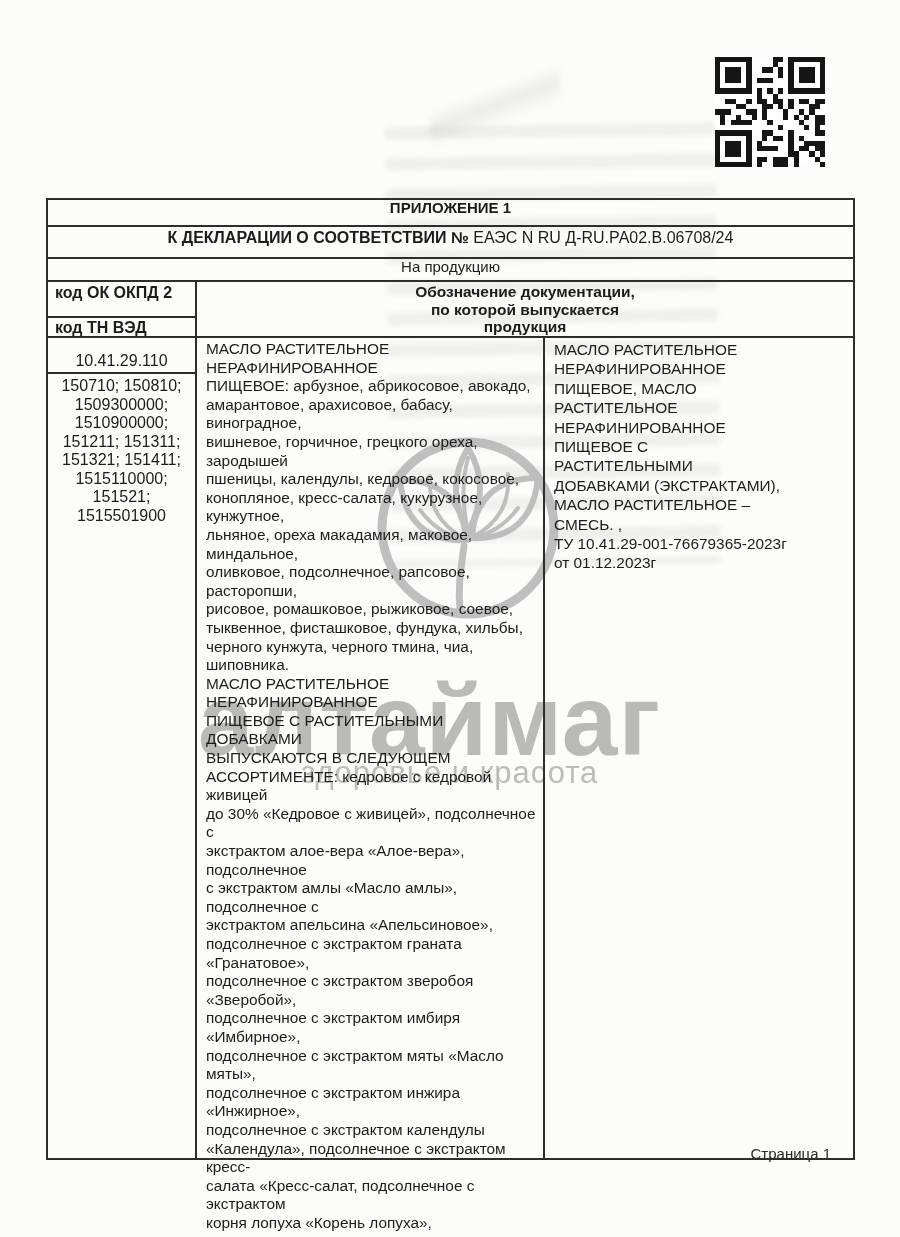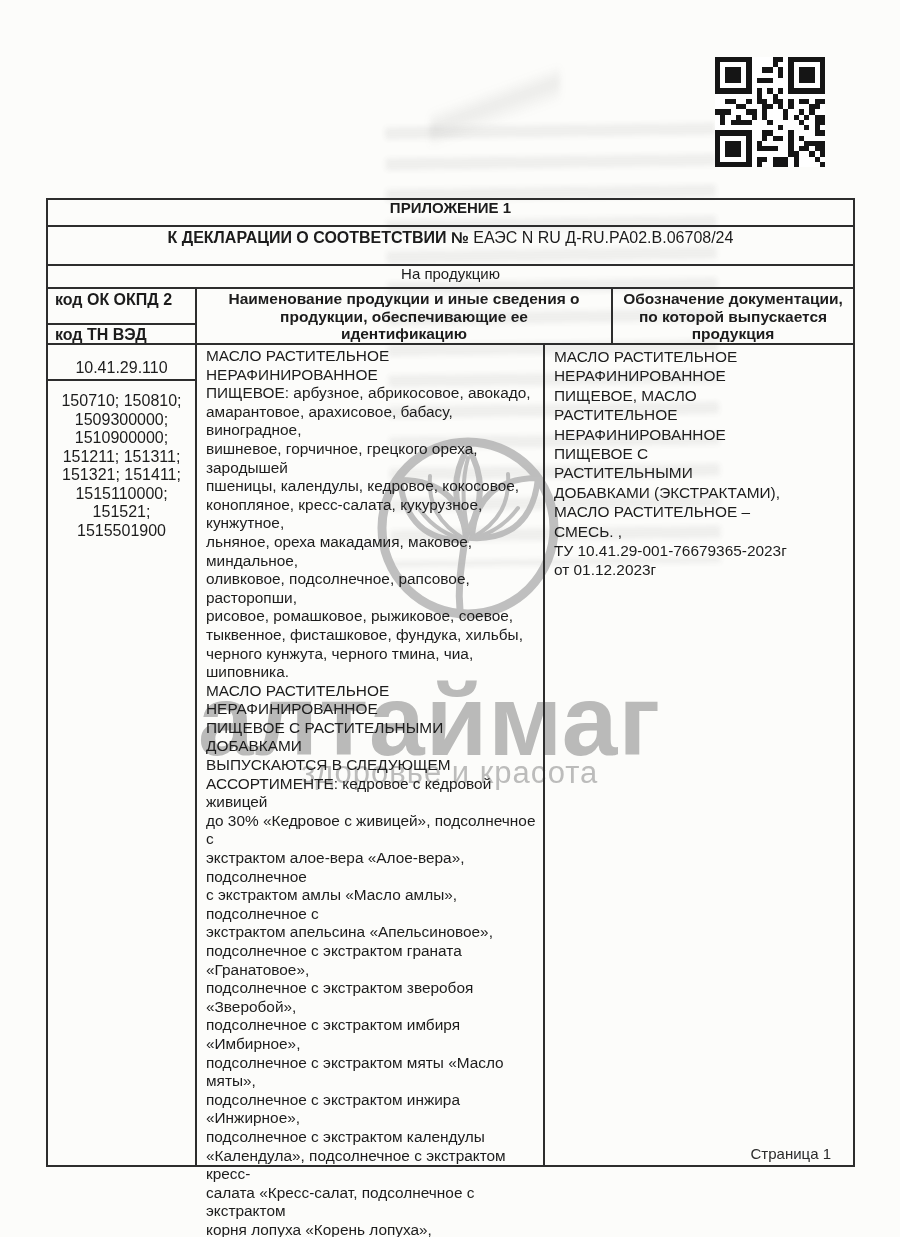--- a/index.html
+++ b/index.html
@@ -48,21 +48,21 @@
     position: absolute; left: 46px; top: 198px; width: 809px;
     border: 2px solid #2d2d2d;
     background: transparent;
     z-index: 2;
   }
   .t-row1 {
     height: 27px; border-bottom: 2px solid #2d2d2d;
     text-align: center; font-weight: bold; font-size: 15px; line-height: 16px;
   }
   .t-row2 {
-    height: 39px; border-bottom: 2px solid #2d2d2d;
+    height: 32px; border-bottom: 2px solid #2d2d2d;
     text-align: center; font-size: 16px; line-height: 21px;
   }
   .t-row2 .lbl { font-weight: bold; }
   .t-row3 {
     height: 23px; border-bottom: 2px solid #2d2d2d;
     text-align: center; font-size: 15px; line-height: 16px;
   }
   .t-head { display: flex; border-bottom: 2px solid #2d2d2d; height: 56px; }
   .h1 { width: 149px; border-right: 2px solid #2d2d2d; font-weight: bold; font-size: 16px; }
   .h1a { height: 36px; border-bottom: 2px solid #2d2d2d; padding: 1px 0 0 7px; line-height: 19px; }
@@ -72,21 +72,21 @@
     text-align: center; font-weight: bold; font-size: 15.5px; line-height: 17.6px;
     white-space: pre-line; padding-top: 1px;
   }
   .h3 {
     flex: 1; text-align: center; font-weight: bold; font-size: 15.5px; line-height: 17.6px;
     white-space: pre-line; padding-top: 1px;
   }
   .t-body { display: flex; height: 820px; }
   .b1 { width: 149px; border-right: 2px solid #2d2d2d; text-align: center; font-size: 16px; }
   .b1 .okpd { border-bottom: 2px solid #2d2d2d; padding: 15px 0 3px; line-height: 16px; }
-  .b1 .tnved { white-space: pre-line; line-height: 18.5px; padding-top: 11px; }
+  .b1 .tnved { white-space: pre-line; line-height: 18.5px; padding-top: 3px; }
   .b2 {
     width: 348px; border-right: 2px solid #2d2d2d;
     font-size: 15.4px; line-height: 18.6px; white-space: pre-line;
     padding: 2px 7px 12px 9px;
   }
   .b3 {
     flex: 1;
     font-size: 15.4px; line-height: 19.4px; white-space: pre-line;
     padding: 2px 4px 0 9px;
   }
@@ -245,23 +245,20 @@
       <span class="lbl">К ДЕКЛАРАЦИИ О СООТВЕТСТВИИ №</span>
       <span>ЕАЭС N RU Д-RU.РА02.В.06708/24</span>
     </div>
     <div class="t-row3">На продукцию</div>
 
     <div class="t-head">
       <div class="h1">
         <div class="h1a">код ОК ОКПД 2</div>
         <div class="h1b">код ТН ВЭД</div>
       </div>
-      <div class="h2">Наименование продукции и иные сведения о
-продукции, обеспечивающие ее
-идентификацию</div>
       <div class="h3">Обозначение документации,
 по которой выпускается
 продукция</div>
     </div>
 
     <div class="t-body">
       <div class="b1">
         <div class="okpd">10.41.29.110</div>
         <div class="tnved">150710; 150810;
 1509300000;

